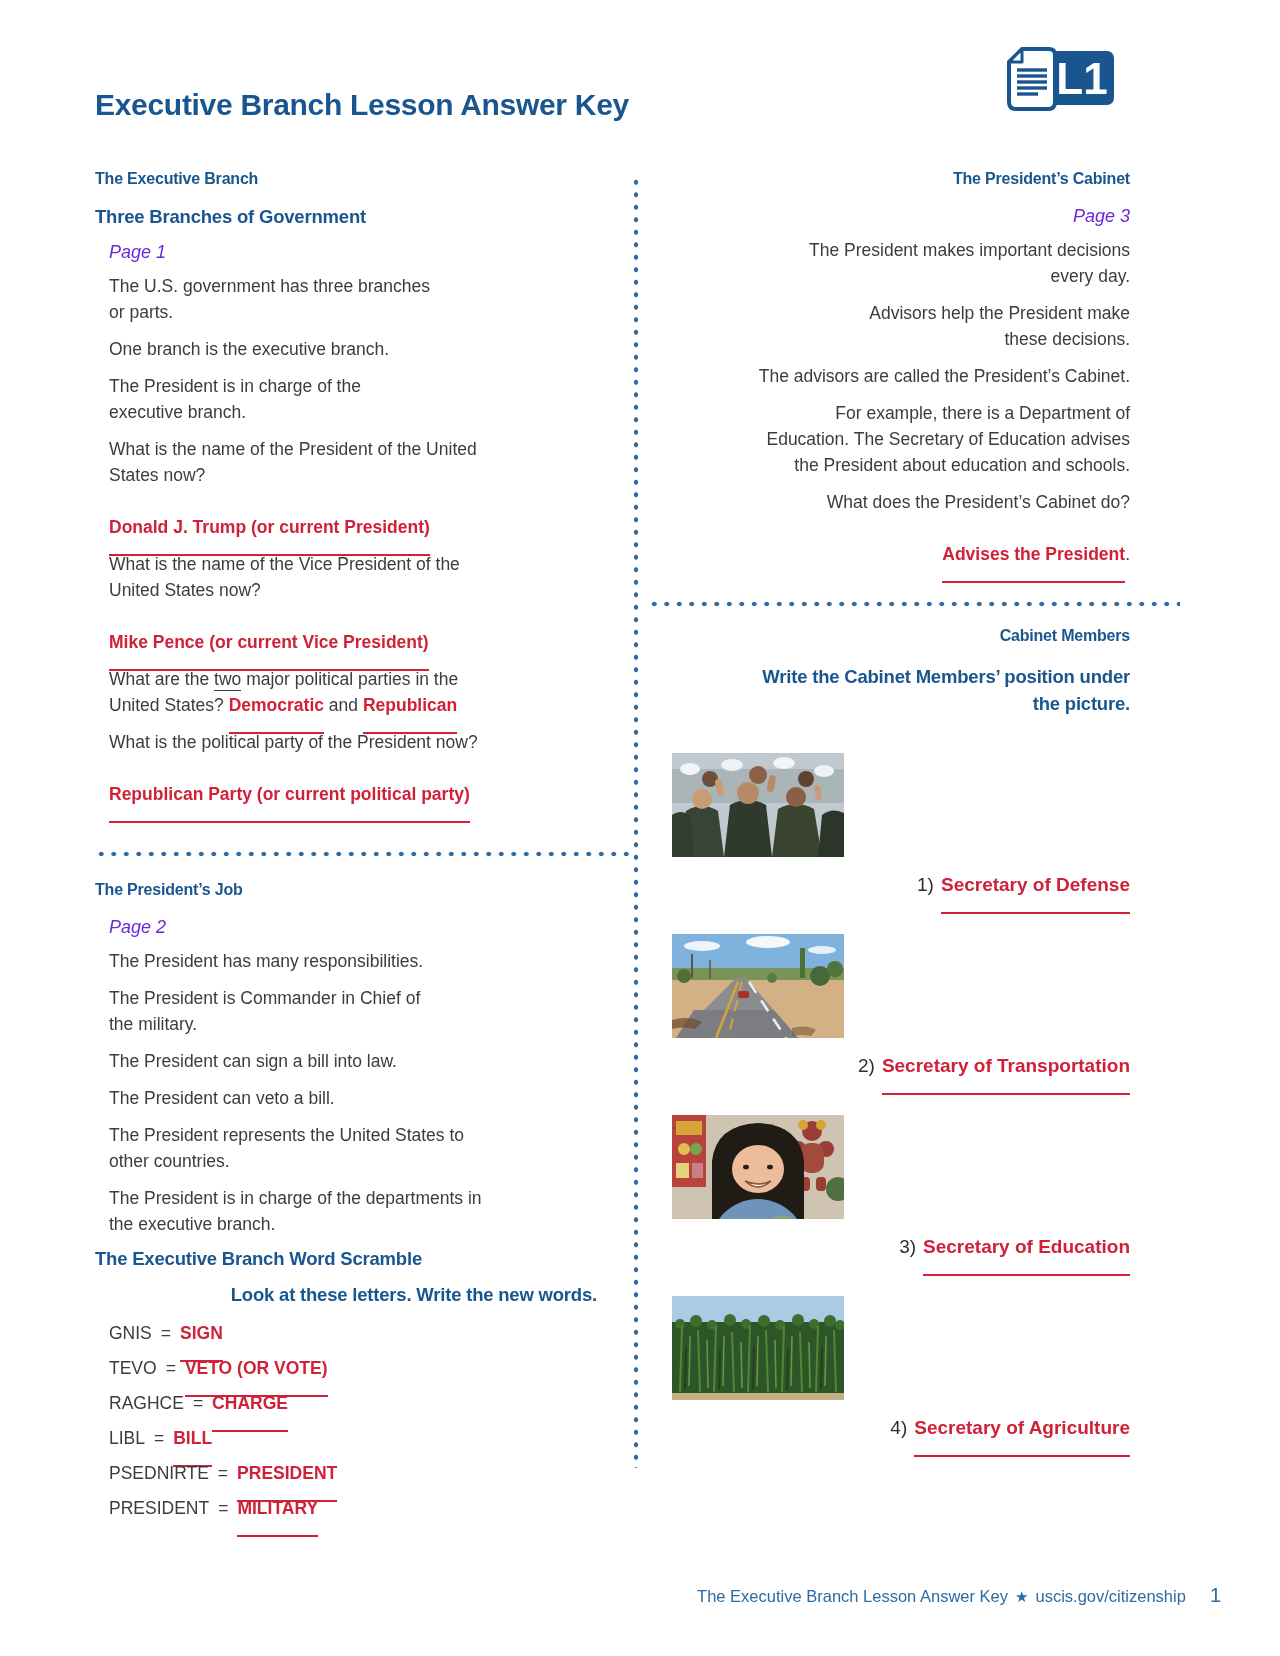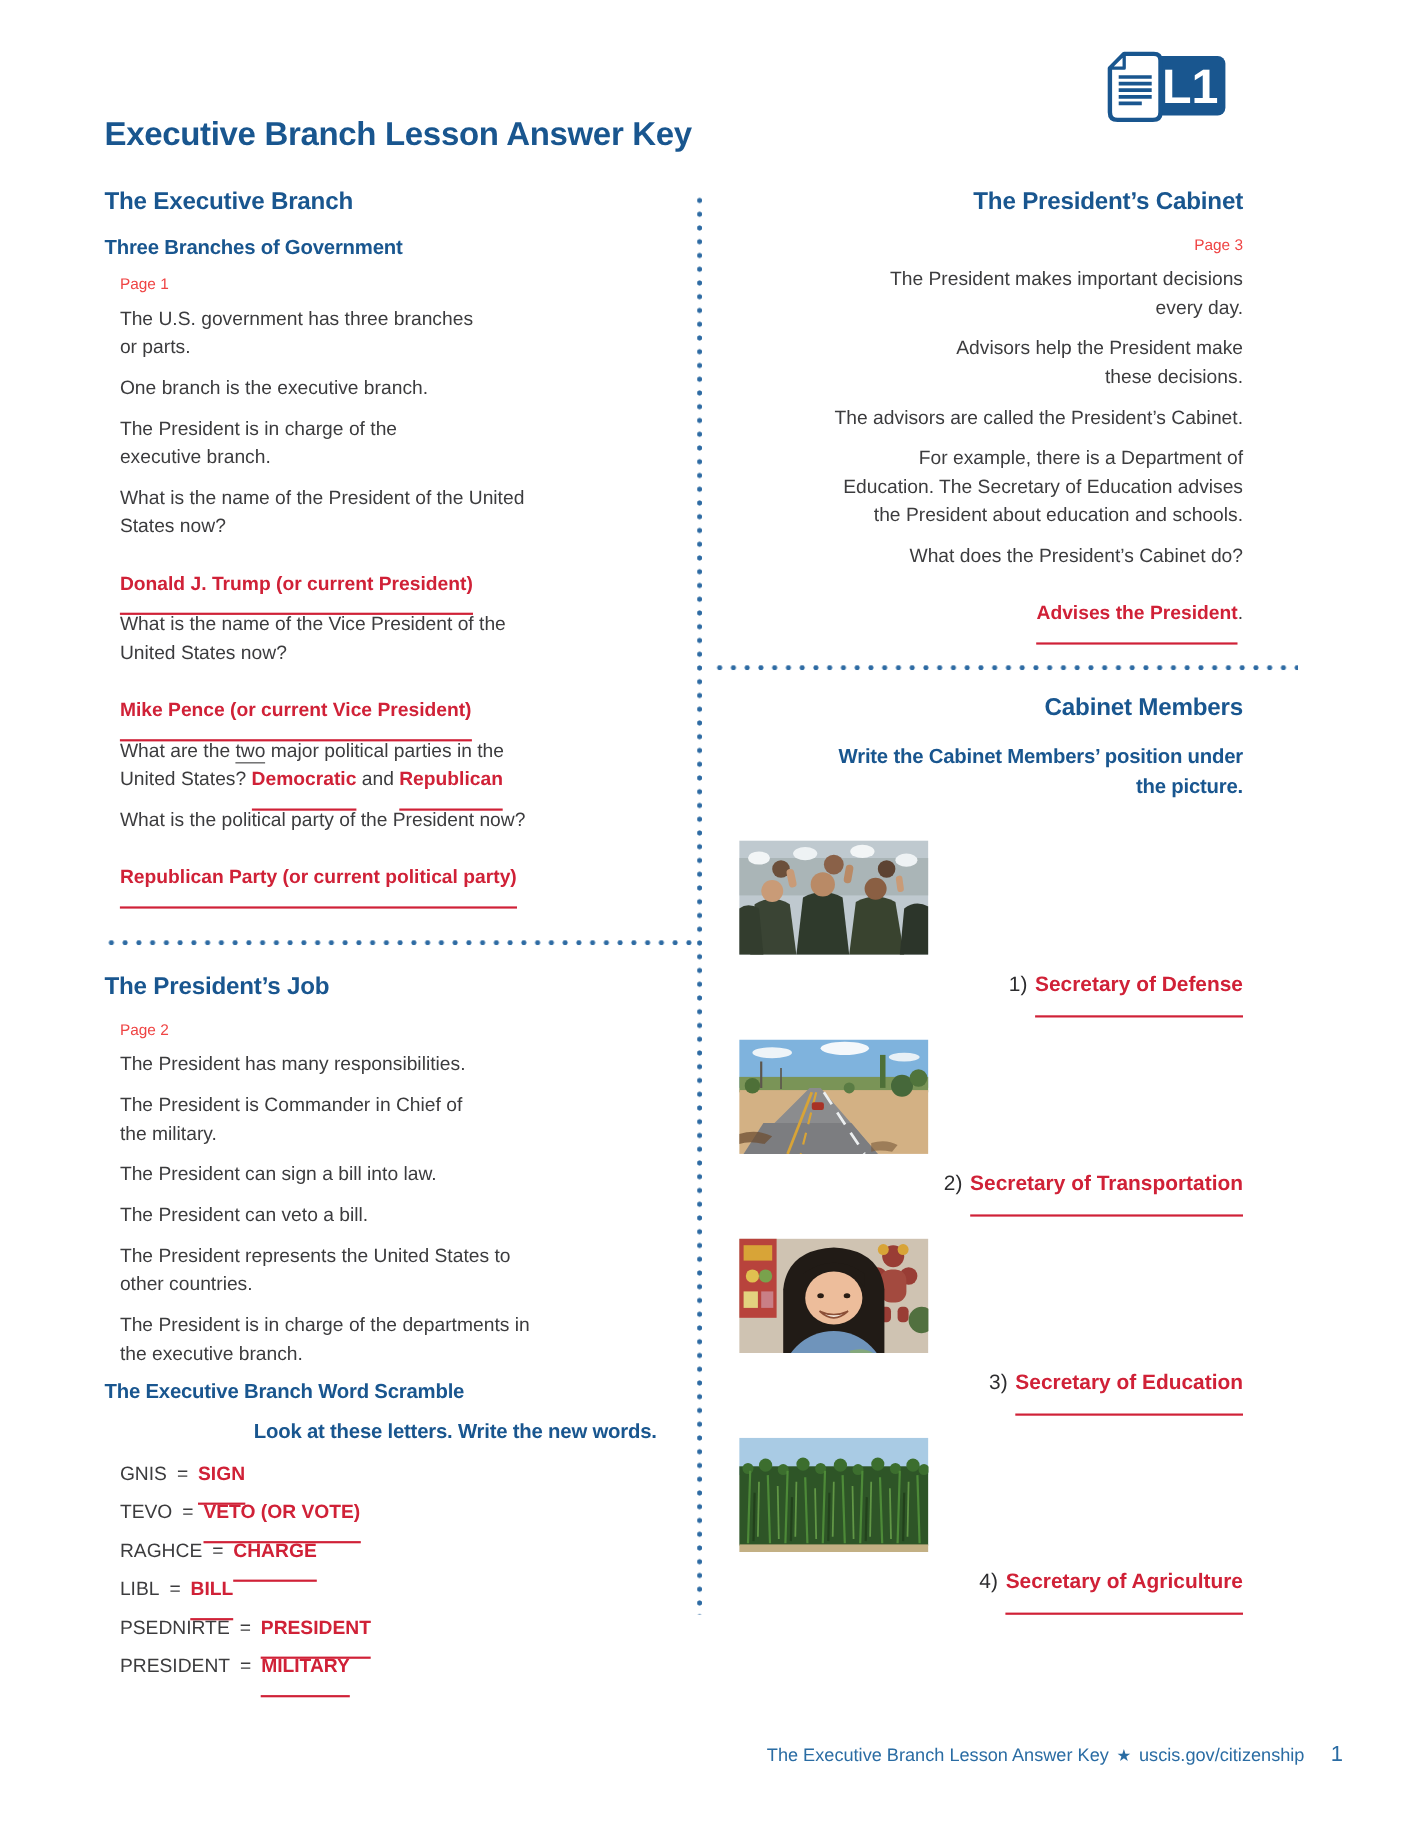--- a/index.html
+++ b/index.html
@@ -1,21 +1,21 @@
 <!DOCTYPE html>
 <html><head>
 <meta charset="utf-8">
 <style>
   html,body { margin:0; padding:0; background:#ffffff; }
   .page {
     position:relative; width:1280px; height:1656px; background:#ffffff;
     font-family:"Liberation Sans", sans-serif; overflow:hidden;
   }
   .doc-title {
-    position:absolute; left:95px; top:106px; margin:0;
+    position:absolute; left:95px; top:88px; margin:0;
     font-size:30px; font-weight:bold; color:#19568f; letter-spacing:-0.3px;
   }
   .logo { position:absolute; left:1000px; top:46px; }
 
   .col { position:absolute; top:170px; }
   .col-left  { left:95px;  width:502px; }
   .col-right { left:656px; width:474px;text-align:right; }
 
   .v-divider {
     position:absolute; left:633px; top:176px; width:6px; height:1292px;
@@ -23,23 +23,23 @@
     background-size:6px 12.5px; background-repeat:repeat-y; background-position:center top;
   }
   .h-divider {
     height:6px;
     background-image:radial-gradient(circle, #2e6ba3 2px, rgba(46,107,163,0) 2.6px);
     background-size:12.5px 6px; background-repeat:repeat-x; background-position:left center;
   }
   .h-divider.left-div  { width:536px; margin:44px 0 24px 0; }
   .h-divider.right-div { width:532px; margin:34px 0 20px -8px; }
 
-  h2.sec { font-size:22px; font-weight:bold; color:#19568f; margin:0 0 18px 0; letter-spacing:-0.2px; }
+  h2.sec { font-size:16px; font-weight:bold; color:#19568f; margin:0 0 18px 0; letter-spacing:-0.2px; }
   h3.sub { font-size:18.5px; font-weight:bold; color:#19568f; margin:0 0 14px 0; letter-spacing:-0.2px; }
-  .page-ref { font-size:14px; color:#ef4444; margin:0 0 10px 14px; }
+  .page-ref { font-size:18px; font-style:italic; color:#6d28d9; margin:0 0 10px 14px; }
 
   .body-text {
     font-size:17.5px; color:#3c3c3e; line-height:26px;
     margin:0 0 11px 14px; max-width:488px; white-space:pre-line;
   }
   .answer {
     color:#d02137; font-weight:bold;
     border-bottom:2.5px solid #d02137; padding-bottom:17px;
   }
   .u-black { border-bottom:1.8px solid #3c3c3e; padding-bottom:0.5px; }

